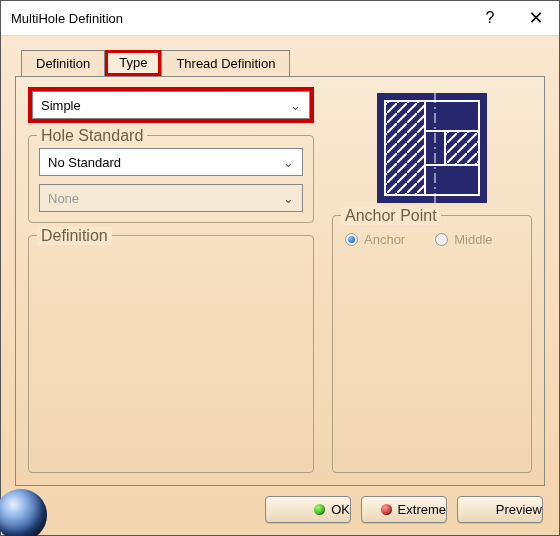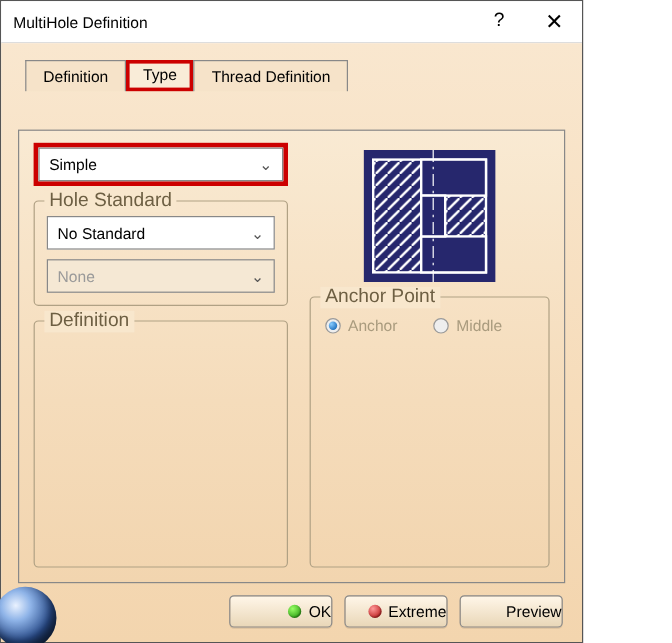--- a/index.html
+++ b/index.html
@@ -1,27 +1,27 @@
 <!DOCTYPE html>
 <html><head>
 <meta charset="utf-8">
 <style>
   * { box-sizing: border-box; margin: 0; padding: 0; font-family: "Segoe UI", Tahoma, sans-serif; font-size: 13px; }
   body { width: 560px; height: 536px; background: #fff; }
-  .window { width: 486px; height: 536px; border: 1px solid #555; display: flex; flex-direction: column; }
+  .window { width: 560px; height: 536px; border: 1px solid #555; display: flex; flex-direction: column; }
   .titlebar { height: 35px; display: flex; align-items: center; padding-left: 10px; background: #fff; border-bottom: 1px solid #ddd; }
   .title { flex: 1; font-size: 13px; color: #000; }
   .tbtn { width: 46px; height: 34px; display: flex; align-items: center; justify-content: center; font-size: 16px; }
   .tbtn.close { font-size: 18px; }
   .client { flex: 1; background: linear-gradient(to bottom, #f9e7cf, #f6dcba 60%, #f3d5ae); padding: 14px 14px 10px 14px; display: flex; flex-direction: column; position: relative; }
   .tabs { display: flex; gap: 0; margin-left: 6px; }
   .tab { border: 1px solid #888; border-bottom: none; padding: 5px 14px; background: #f6e3c9; font-size: 13px; }
   .tab.active { background: #f9ecd8; }
   .tab-hi { border: 3px solid #c00; padding: 2px 11px; }
-  .panel { border: 1px solid #888; flex: 1; padding: 10px 12px 12px 12px; display: flex; gap: 18px; background: linear-gradient(to bottom, #f9ead3, #f5dcbb 60%, #f2d5af); position: relative; margin-top: 32px; }
+  .panel { border: 1px solid #888; flex: 1; padding: 10px 12px 12px 12px; display: flex; gap: 18px; background: linear-gradient(to bottom, #f9ead3, #f5dcbb 60%, #f2d5af); position: relative; }
   .left { flex: 1; display: flex; flex-direction: column; }
   .combo { height: 28px; border: 1px solid #888; background: #fff; display: flex; align-items: center; padding: 0 8px; justify-content: space-between; }
   .combo.disabled { color: #999; background: #f5e8d4; }
   .combo .chev { font-size: 13px; color: #555; }
   .hi-red { border: 4px solid #c00; margin-bottom: 6px; }
   .group { border: 1px solid #b0a184; border-radius: 4px; padding: 12px 10px 10px 10px; margin-top: 6px; position: relative; }
   .group-title { position: absolute; top: -9px; left: 8px; background: #f8e7cd; padding: 0 4px; color: #6d5f43; font-size: 16px; }
   .hole-std { display: flex; flex-direction: column; gap: 8px; }
   .params { flex: 1; margin-top: 12px; min-height: 200px; }
   .right { width: 200px; display: flex; flex-direction: column; }

